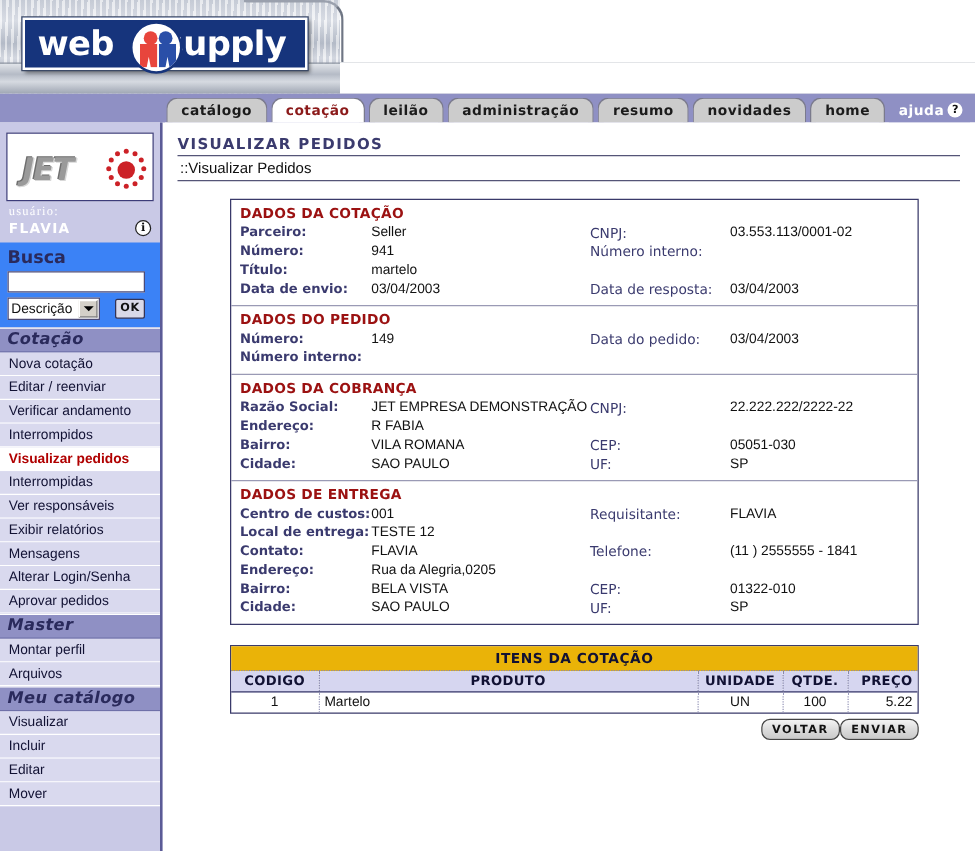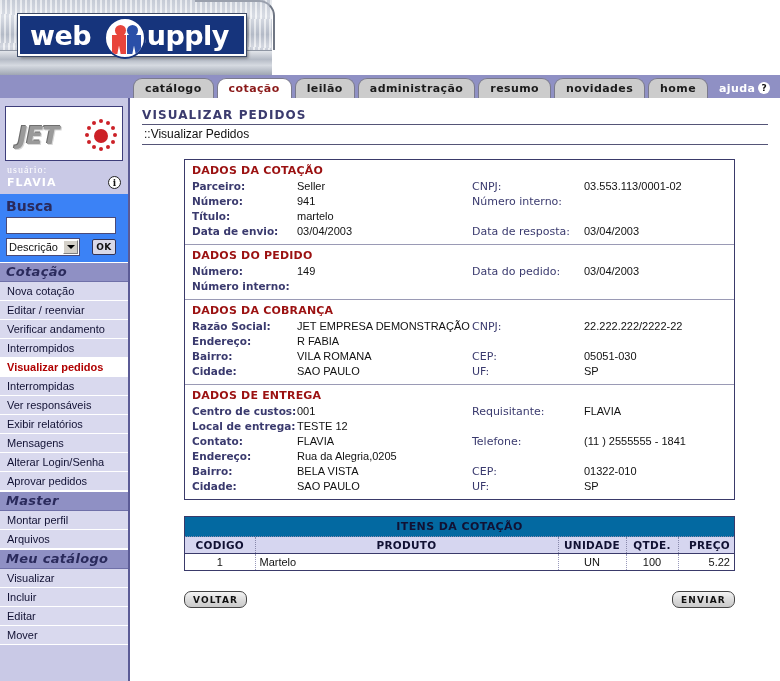--- a/index.html
+++ b/index.html
@@ -244,21 +244,21 @@
   .fl { width: 105px; font-weight: bold; color: #3a3a6e; font-family: "DejaVu Sans", sans-serif; font-size: 10.5px; }
   .fv { width: 175px; color: #111111; font-family: "Liberation Sans", sans-serif; }
   .fl2 { width: 112px; font-weight: normal; color: #3a3a6e; font-family: "DejaVu Sans", sans-serif; font-size: 11px; }
   .fv2 { color: #111111; font-family: "Liberation Sans", sans-serif; }
 
   #items-table {
     margin: 16px 0 0 42px; width: 551px;
     border: 1px solid #3a3a6a; border-collapse: collapse; background: #ffffff;
   }
   #items-caption {
-    background: #0369a1; color: #111133;
+    background: #eab308; color: #111133;
     font-size: 11px; font-weight: bold; text-align: center;
     padding: 3px 0; font-family: "DejaVu Sans", sans-serif;
     letter-spacing: 0.4px;
     border-bottom: 1px dotted #8888aa;
   }
   #items-table table { width: 100%; border-collapse: collapse; }
   #items-table th {
     background: #d6d6f0; color: #111133;
     font-size: 10.5px; font-weight: bold; padding: 2px 4px;
     border-right: 1px dotted #8888aa; border-bottom: 1px solid #3a3a6a;
@@ -271,21 +271,21 @@
     font-family: "Liberation Sans", sans-serif;
   }
   #items-table td:last-child { border-right: none; }
   .c-cod { width: 70px; text-align: center; }
   .c-prod { text-align: center; }
   .c-prod-v { text-align: left; padding-left: 6px; }
   .c-uni { width: 68px; text-align: center; }
   .c-qtd { width: 52px; text-align: center; }
   .c-pre { width: 56px; text-align: right; padding-right: 10px; }
 
-  #action-bar { margin: 20px 0 0 42px; width: 551px; display: flex; justify-content: space-between; }
+  #action-bar { margin: 4px 0 0 42px; width: 551px; display: flex; justify-content: flex-end; }
   .act-btn {
     min-width: 62px; height: 17px; padding: 0 8px;
     background: linear-gradient(180deg,#f4f4f4 0%,#dcdcdc 50%,#c9c9c9 100%);
     border: 1px solid #444444; border-radius: 7px;
     font-size: 9px; font-weight: bold; letter-spacing: 1.2px; color: #111111;
     display: flex; align-items: center; justify-content: center;
     font-family: "DejaVu Sans", sans-serif;
   }
 </style>
 </head>

